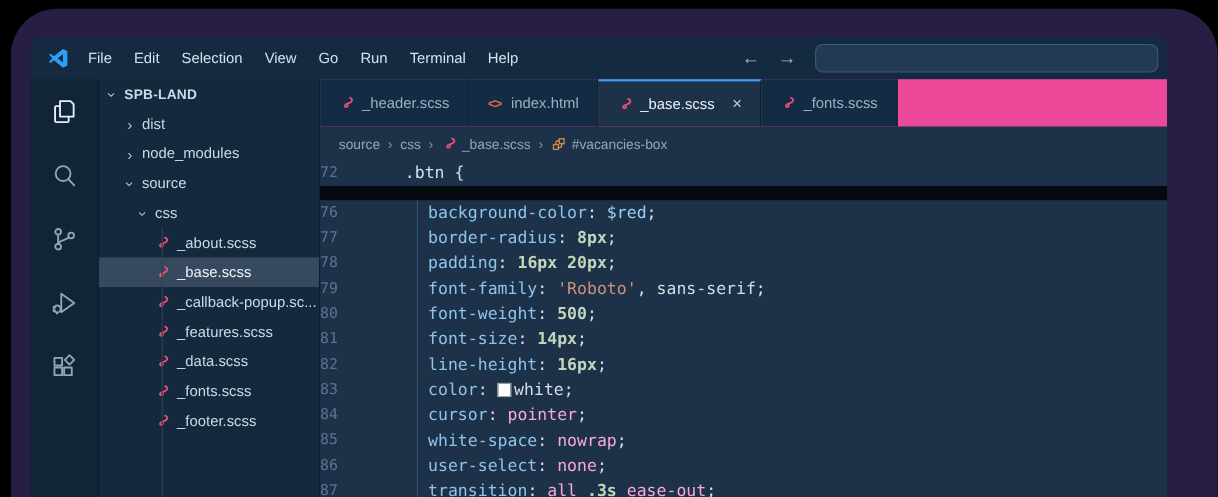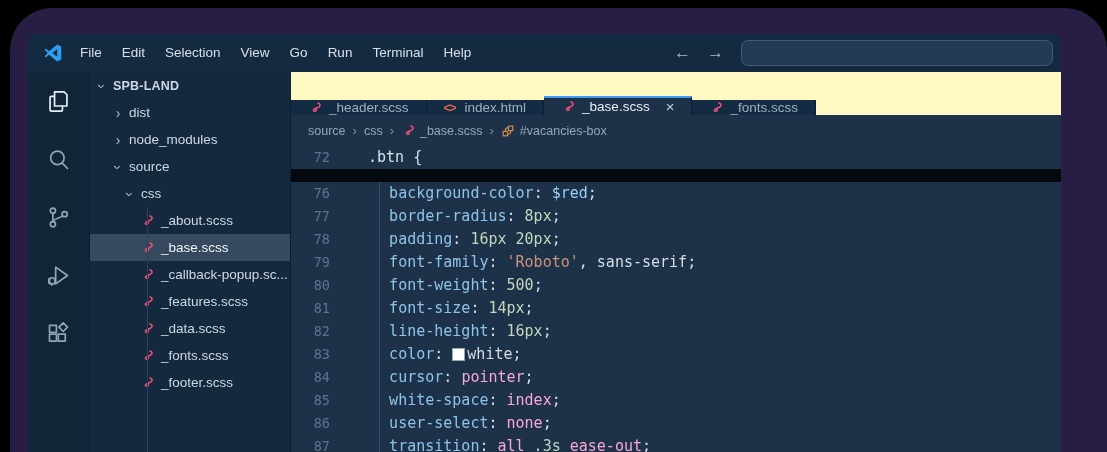--- a/index.html
+++ b/index.html
@@ -36,41 +36,41 @@
   .tree-row{ height:27px; display:flex; align-items:center; font-size:13.5px; color:#cdd9e5; cursor:pointer; white-space:nowrap; }
   .tree-row.selected{ background:#37495e; color:#eef4f9; }
   .tree-row .chev{ font-size:14px; color:#aebfd0; width:12px; display:inline-block; text-align:center; transform-origin:50% 52%; }
   .tree-row .chev.open{ transform:rotate(90deg); }
   .tree-row.root .label{ font-weight:700; font-size:12.5px; letter-spacing:.2px; }
   .tree-row .ficon{ display:inline-flex; width:14px; margin-right:7px; }
   .guide{ position:absolute; width:1px; background:#2c4156; left:57px; }
 
   
   .editor{ flex:1; display:flex; flex-direction:column; min-width:0; background:#1d3249; }
-  .tabbar{ height:43px; background:#fef9c3; display:flex; flex:0 0 auto;align-items:flex-end; }
+  .tabbar{ height:43px; background:#ec4899; display:flex; flex:0 0 auto; }
   .tab{ display:flex; align-items:center; padding:0 17px; font-size:13.5px; color:#9db0c3; background:#142c43; border-right:1px solid #0b1d2e; gap:7px; position:relative; cursor:pointer; }
   .tab.active{ background:#1d3249; color:#e9eff6; border-top:2px solid var(--accent); }
   .tab .close{ margin-left:9px; font-size:15px; color:#c3d2de; }
   .tab.italic .label{ font-style:italic; }
   .tab .ficon{ display:inline-flex; width:14px; }
   .html-glyph{ color:var(--htmlic); font-weight:700; font-size:12px; letter-spacing:-1px; }
   .js-glyph{ color:var(--jsic); font-weight:700; font-size:11px; }
 
   .breadcrumbbar{ height:31px; display:flex; align-items:center; padding-left:17px; font-size:12.5px; color:#93a7ba; gap:7px; flex:0 0 auto; }
   .bc-seg{ display:flex; align-items:center; gap:5px; cursor:pointer; }
   .bc-sep{ color:#7b90a4; font-size:13px; }
 
   .code{ position:relative; flex:1; font-family:"DejaVu Sans Mono", monospace; font-size:15px; }
   .code-row{ display:flex; height:23px; line-height:23px; }
-  .ln{ width:62px; text-align:right; padding-right:23px; color:#5b7590; font-size:13.5px; flex:0 0 auto; }
+  .ln{ width:62px; text-align:left; padding-right:23px; color:#5b7590; font-size:13.5px; flex:0 0 auto; }
   .code-text{ white-space:pre; color:#d6dde6; }
   .seam{ height:13px; background:#04080f; }
   .indent-guide{ position:absolute; left:88px; top:36px; bottom:0; width:1px; background:#31506e; }
   .tk-sel{ color:#cfe0ea;margin-left:15px; } .tk-prop{ color:#8ec3ea; } .tk-var{ color:#9ad1f5; }
-  .tk-num{ color:#c3d6bb; } .tk-str{ color:#cf9178; } .tk-kw{ color:#f9a8d4; }
+  .tk-num{ color:#c3d6bb;font-weight:bold; } .tk-str{ color:#cf9178; } .tk-kw{ color:#f9a8d4; }
   .tk-plain{ color:#d6dde6; }
   .swatch{ display:inline-block; width:11px; height:11px; background:#fff; outline:1px solid #9aa; margin:0 3px 0 1px; vertical-align:-1px; }
 </style>
 </head>
 <body>
 
 <div class="canvas">
   <div class="window">
 
     <div class="titlebar">
@@ -329,21 +329,21 @@
             <div class="code-row">
               <span class="ln">83</span>
               <span class="code-text"><span class="tk-prop">    color</span><span class="tk-plain">: </span><span class="swatch"></span><span class="tk-plain">white;</span></span>
             </div>
             <div class="code-row">
               <span class="ln">84</span>
               <span class="code-text"><span class="tk-prop">    cursor</span><span class="tk-plain">: </span><span class="tk-kw">pointer</span><span class="tk-plain">;</span></span>
             </div>
             <div class="code-row">
               <span class="ln">85</span>
-              <span class="code-text"><span class="tk-prop">    white-space</span><span class="tk-plain">: </span><span class="tk-kw">index</span><span class="tk-plain">;</span></span>
+              <span class="code-text"><span class="tk-prop">    white-space</span><span class="tk-plain">: </span><span class="tk-kw">nowrap</span><span class="tk-plain">;</span></span>
             </div>
             <div class="code-row">
               <span class="ln">86</span>
               <span class="code-text"><span class="tk-prop">    user-select</span><span class="tk-plain">: </span><span class="tk-kw">none</span><span class="tk-plain">;</span></span>
             </div>
             <div class="code-row">
               <span class="ln">87</span>
               <span class="code-text"><span class="tk-prop">    transition</span><span class="tk-plain">: </span><span class="tk-kw">all</span><span class="tk-num"> .3s</span><span class="tk-kw"> ease-out</span><span class="tk-plain">;</span></span>
             </div>
           </div>

